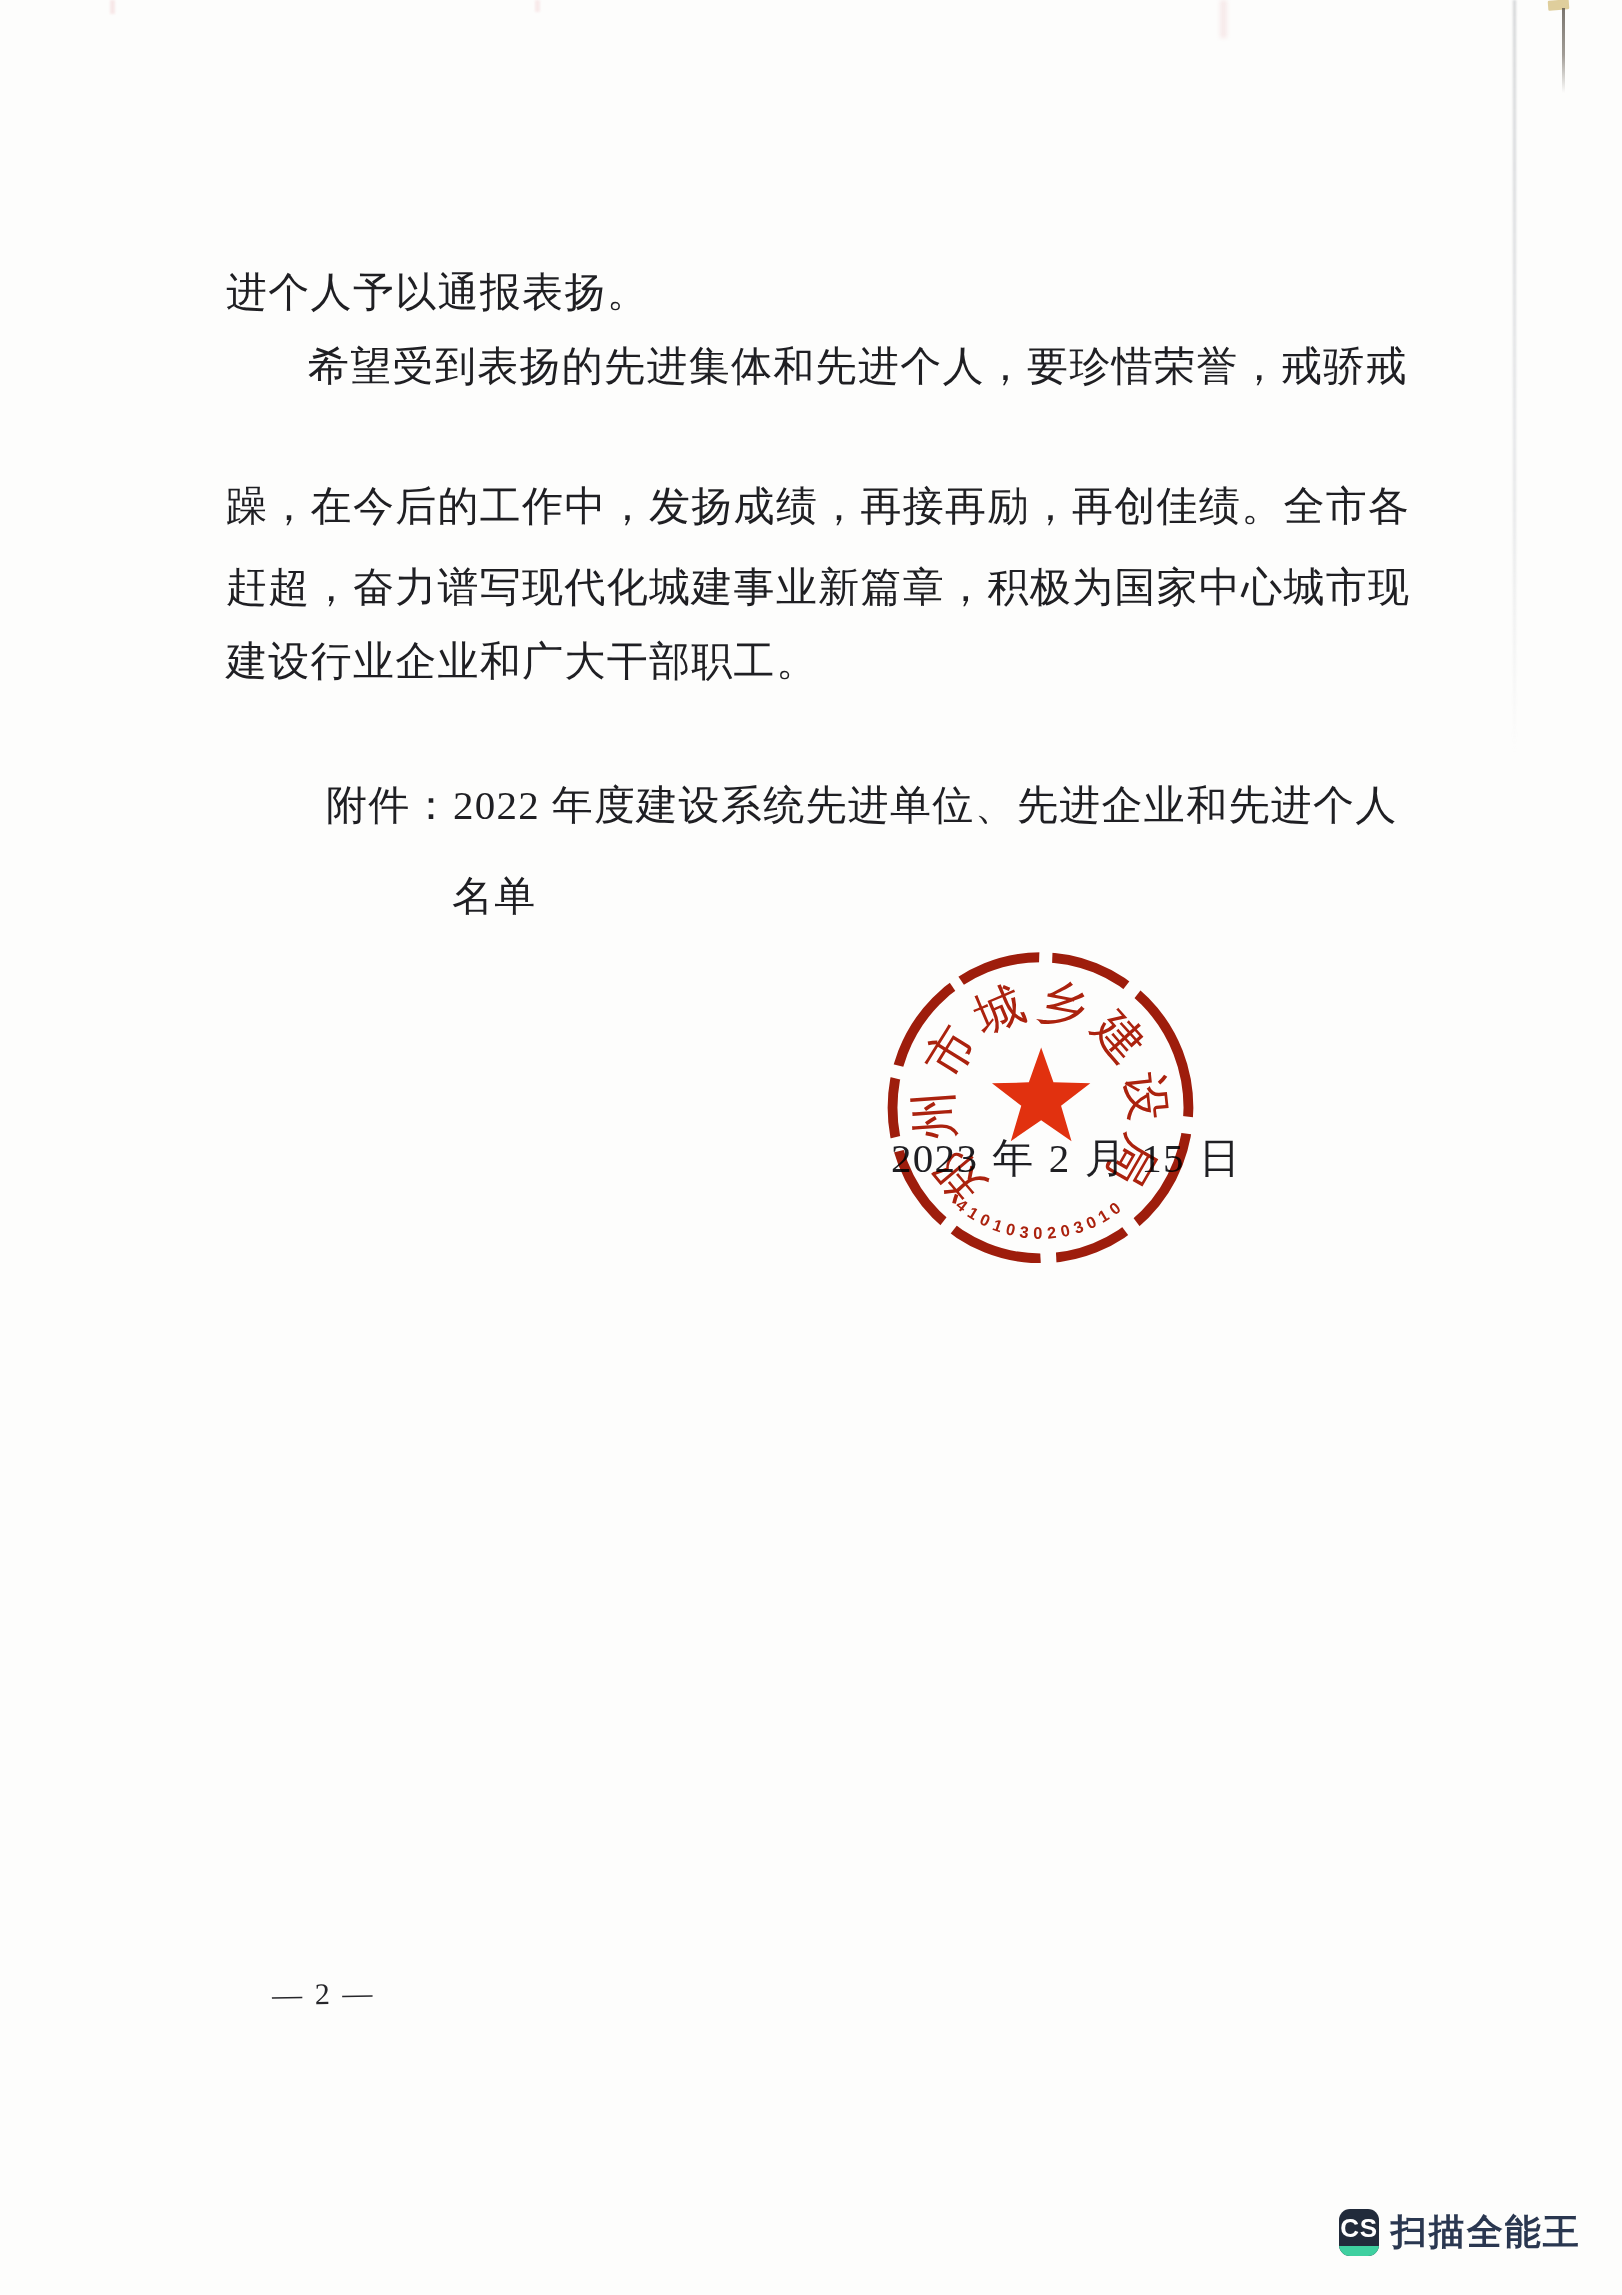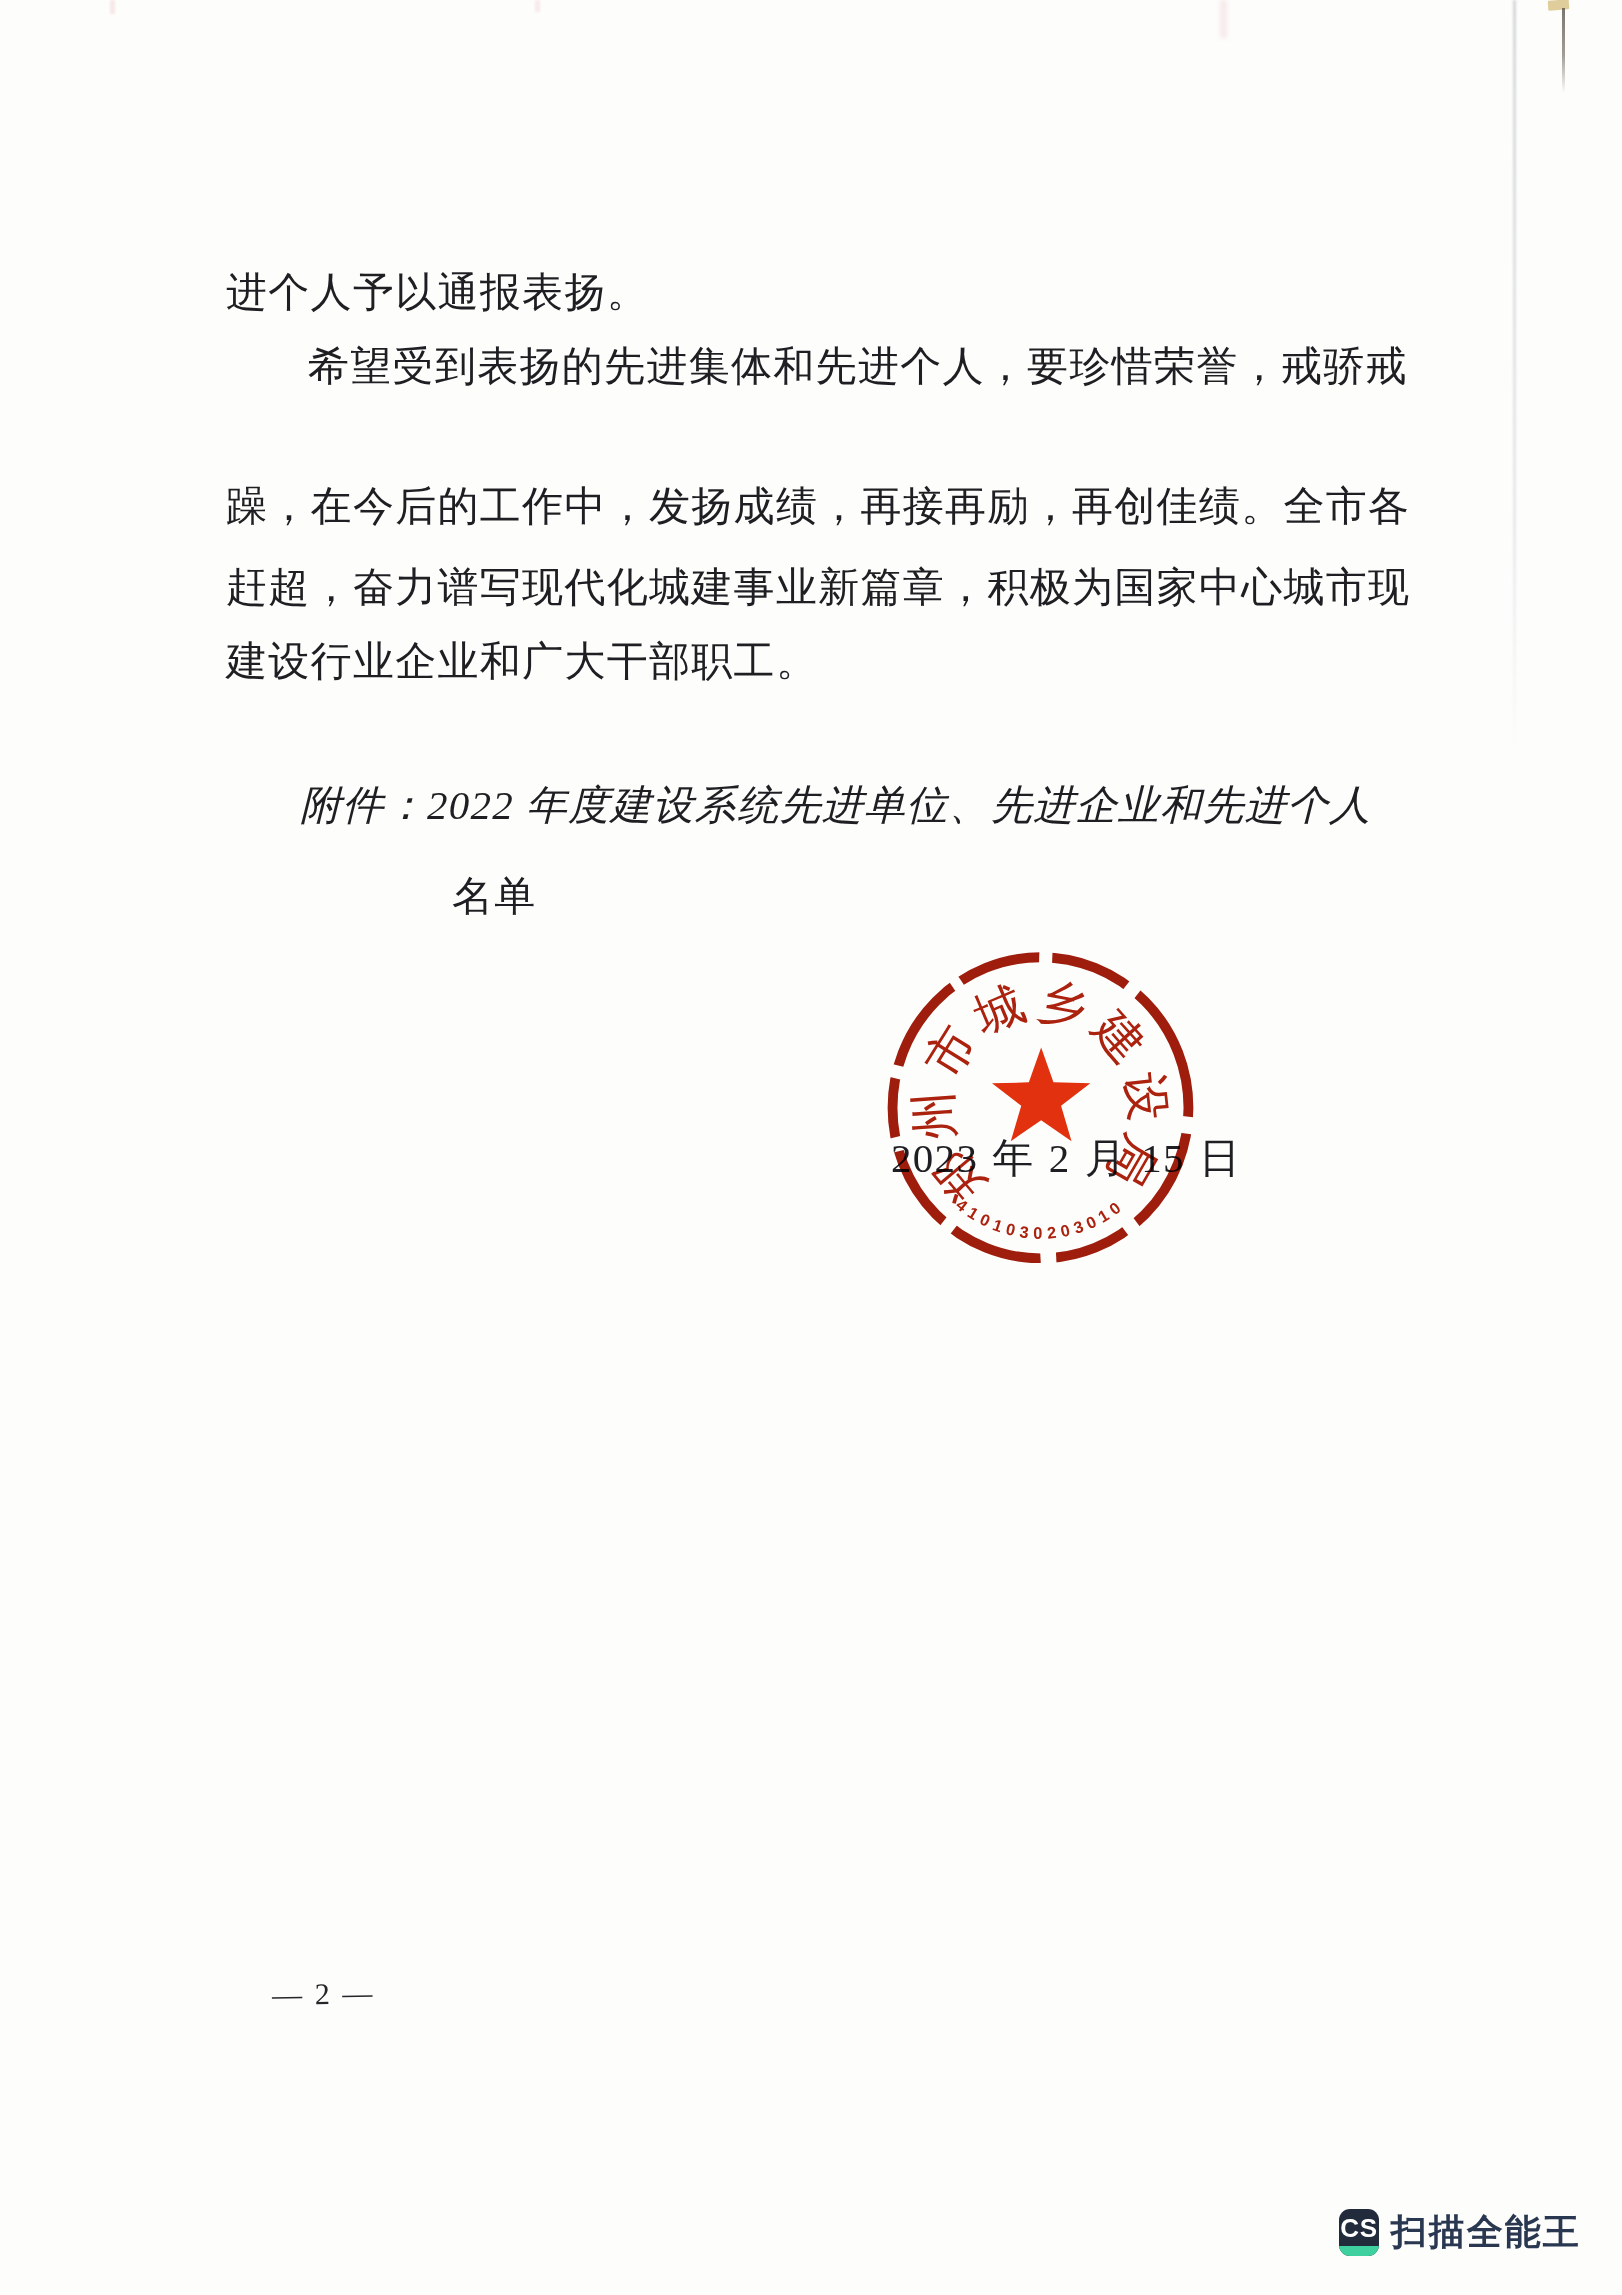--- a/index.html
+++ b/index.html
@@ -9,21 +9,21 @@
     font-family:"Liberation Serif","DejaVu Serif",serif;
     --ink:#1f1f23; --seal-ring:#9f1d0c; --seal-red:#ad220e; --star:#e3310f;
     --wm-bg:#212b3b; --wm-strip:#3fd0a0; --wm-text:#2a3750;
   }
   .tline {
     position:absolute; left:226px; width:1197px;
     font-size:41px; line-height:1.1; letter-spacing:1.3px;
     color:var(--ink); white-space:pre;
   }
   .tline.indent { padding-left:82px; }
-  .attach1 { left:300px;font-style:italic; }
+  .attach1 { left:326px; }
   .attach2 { left:452px; }
   .date-line {
     position:absolute; left:891px; top:1136px;
     font-size:41px; line-height:1.1; letter-spacing:1.3px; word-spacing:2.6px;
     color:var(--ink); white-space:pre; z-index:3;
   }
   .footer-page-num {
     position:absolute; left:272px; top:1977px;
     font-size:30px; letter-spacing:2.6px; color:#26262a;
     transform:rotate(-1.2deg);

